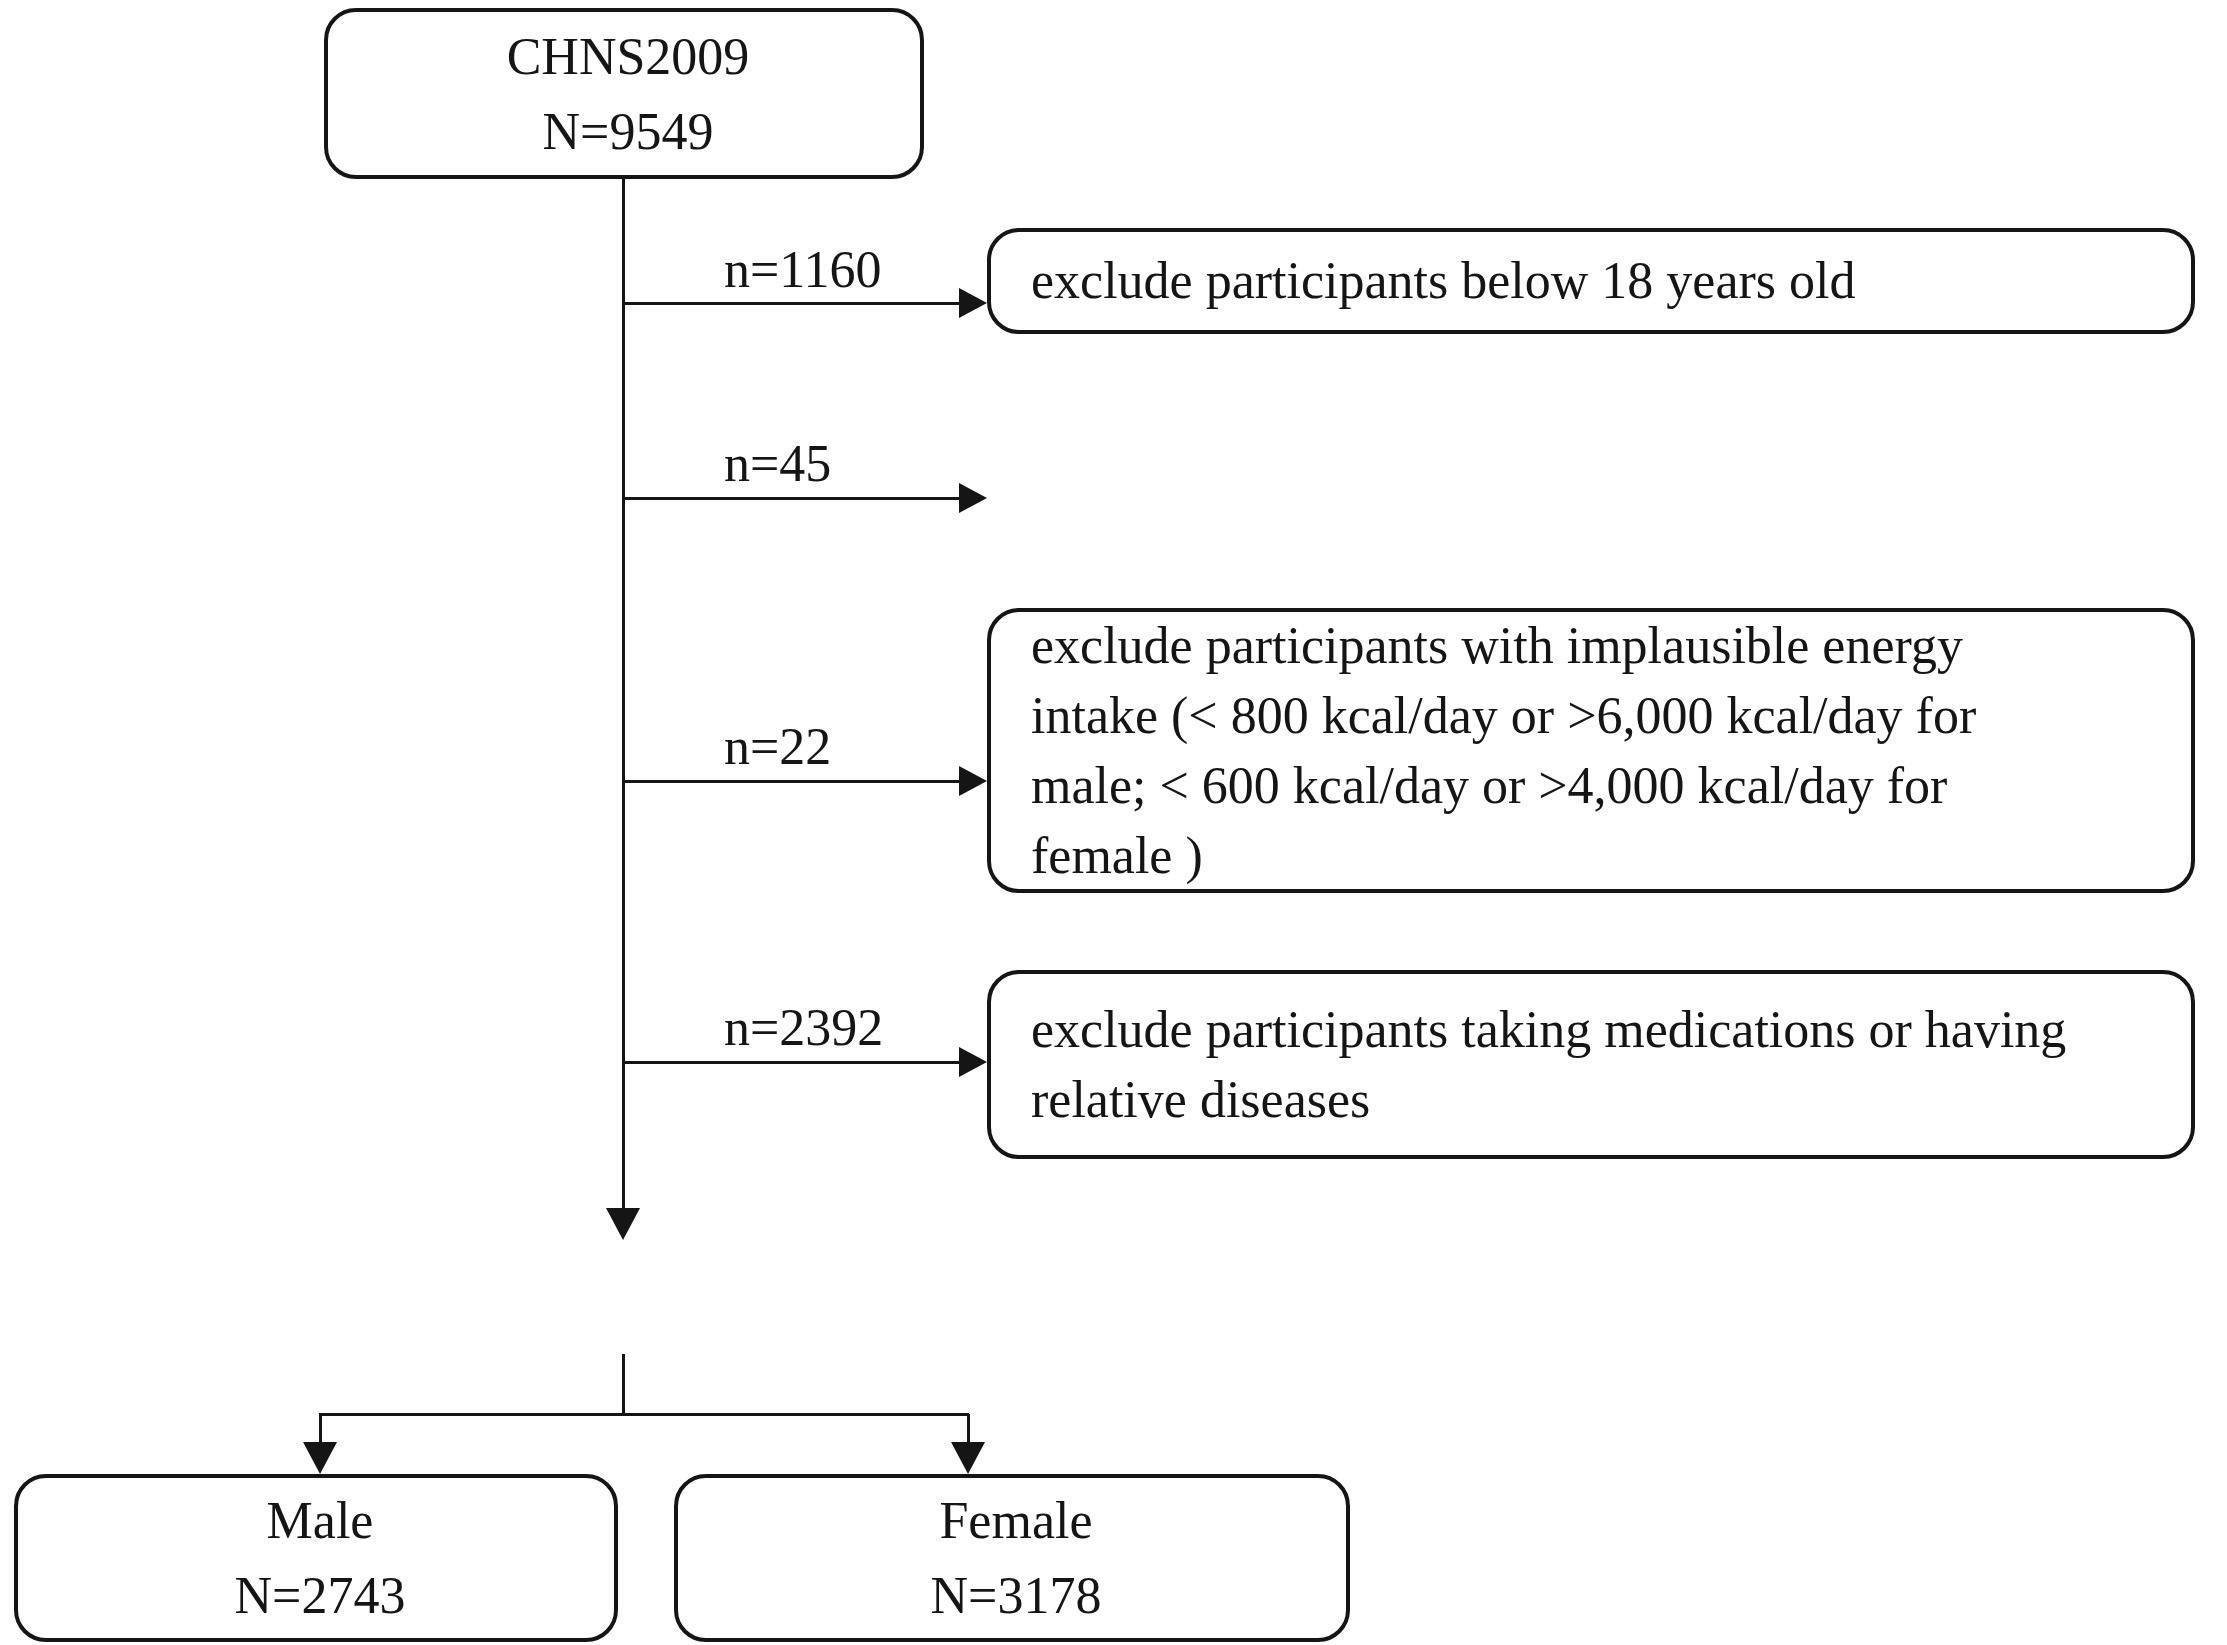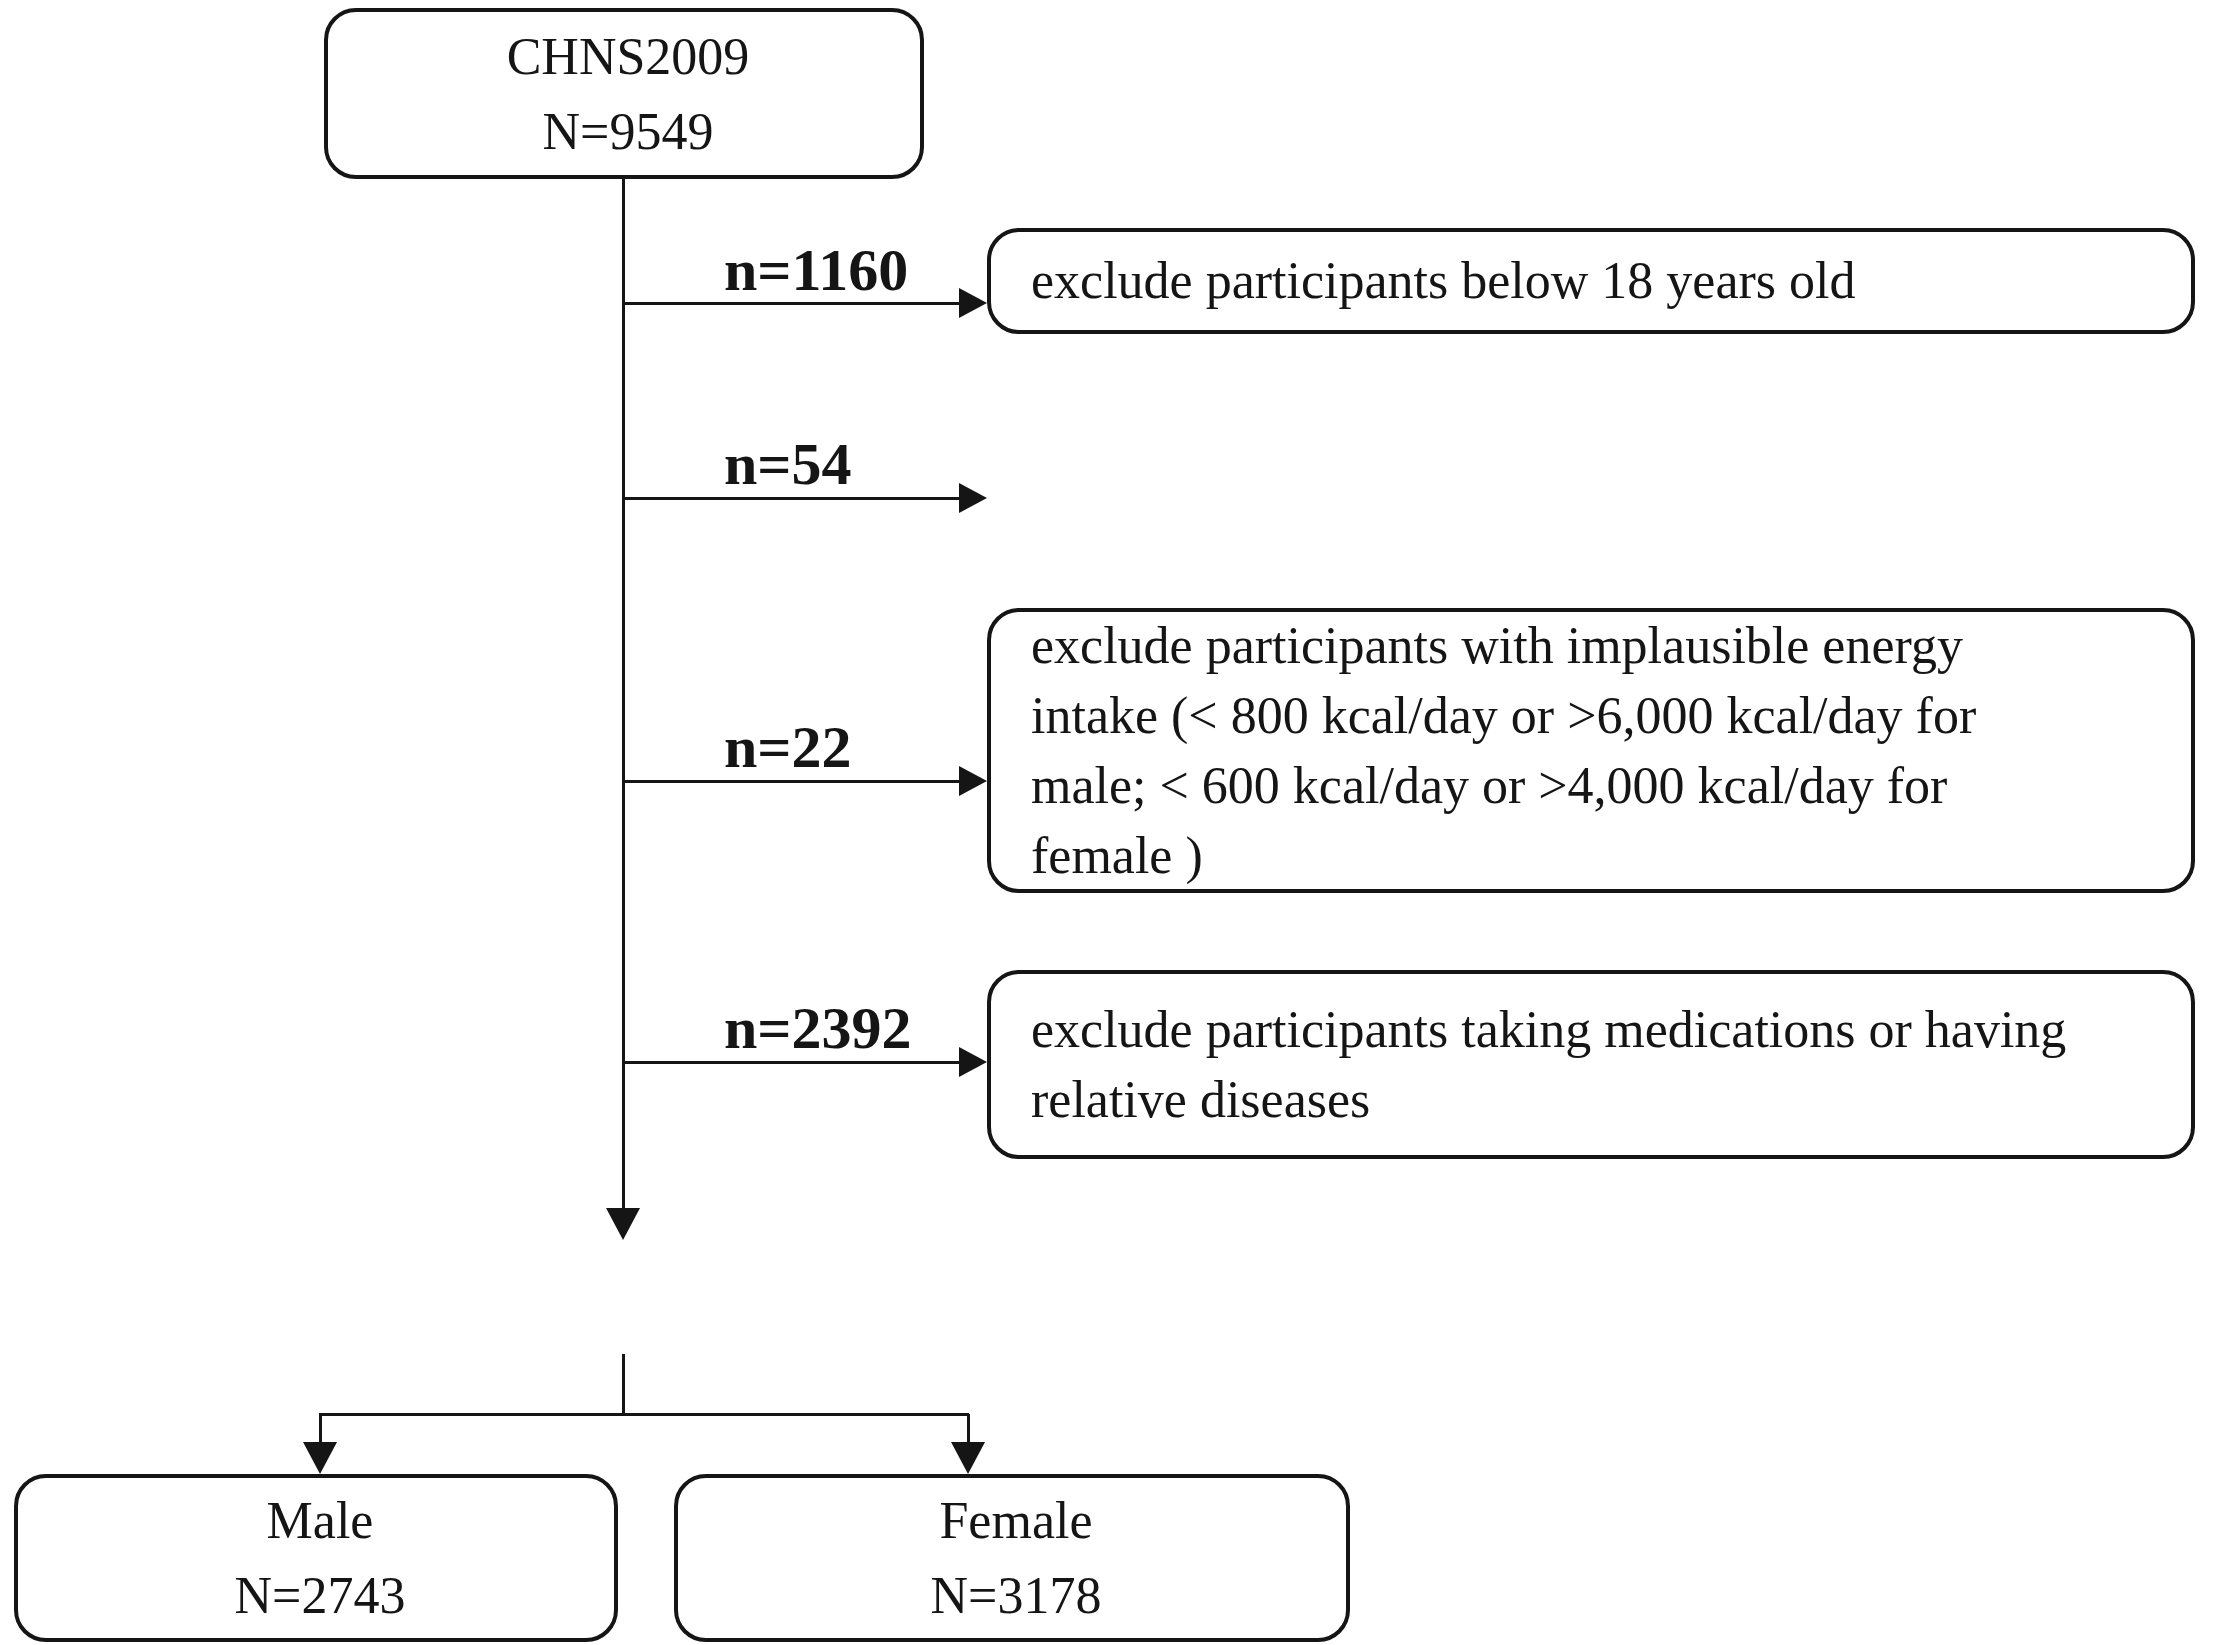--- a/index.html
+++ b/index.html
@@ -34,25 +34,24 @@
     color:var(--text);
   }
   .btext.center-text{text-align:center;}
   .excl .btext{
     line-height:70px;
     text-align:left;
   }
   .excl{padding:4px 33px 4px 40px;}
   .nlabel{
     position:absolute;
-    font-size:60px;
+    font-size:52px;
     line-height:60px;
     white-space:nowrap;
     color:var(--text);
-    font-weight:bold;
   }
   .hline,.vline{position:absolute;background:var(--stroke);}
   .hline{height:2.7px;}
   .vline{width:2.7px;}
   .arrow-right{
     position:absolute;
     width:0;height:0;
     border-top:15.5px solid transparent;
     border-bottom:15.5px solid transparent;
     border-left:28px solid var(--stroke);
@@ -80,21 +79,21 @@
 
   <div class="hline" style="left:623px;top:302px;width:337px;"></div>
   <div class="arrow-right" style="left:959px;top:288px;"></div>
   <div class="nlabel" style="left:724px;top:240px;">n=1160</div>
   <div class="box excl" style="left:987px;top:228px;width:1208px;height:106px;">
     <div class="btext">exclude participants below 18 years old</div>
   </div>
 
   <div class="hline" style="left:623px;top:497px;width:337px;"></div>
   <div class="arrow-right" style="left:959px;top:483px;"></div>
-  <div class="nlabel" style="left:724px;top:434px;">n=54</div>
+  <div class="nlabel" style="left:724px;top:434px;">n=45</div>
 
   <div class="hline" style="left:623px;top:780px;width:337px;"></div>
   <div class="arrow-right" style="left:959px;top:766px;"></div>
   <div class="nlabel" style="left:724px;top:717px;">n=22</div>
   <div class="box excl" style="left:987px;top:608px;width:1208px;height:285px;">
     <div class="btext">exclude participants with implausible energy
 intake (&lt; 800 kcal/day or &gt;6,000 kcal/day for
 male; &lt; 600 kcal/day or &gt;4,000 kcal/day for
 female )</div>
   </div>

